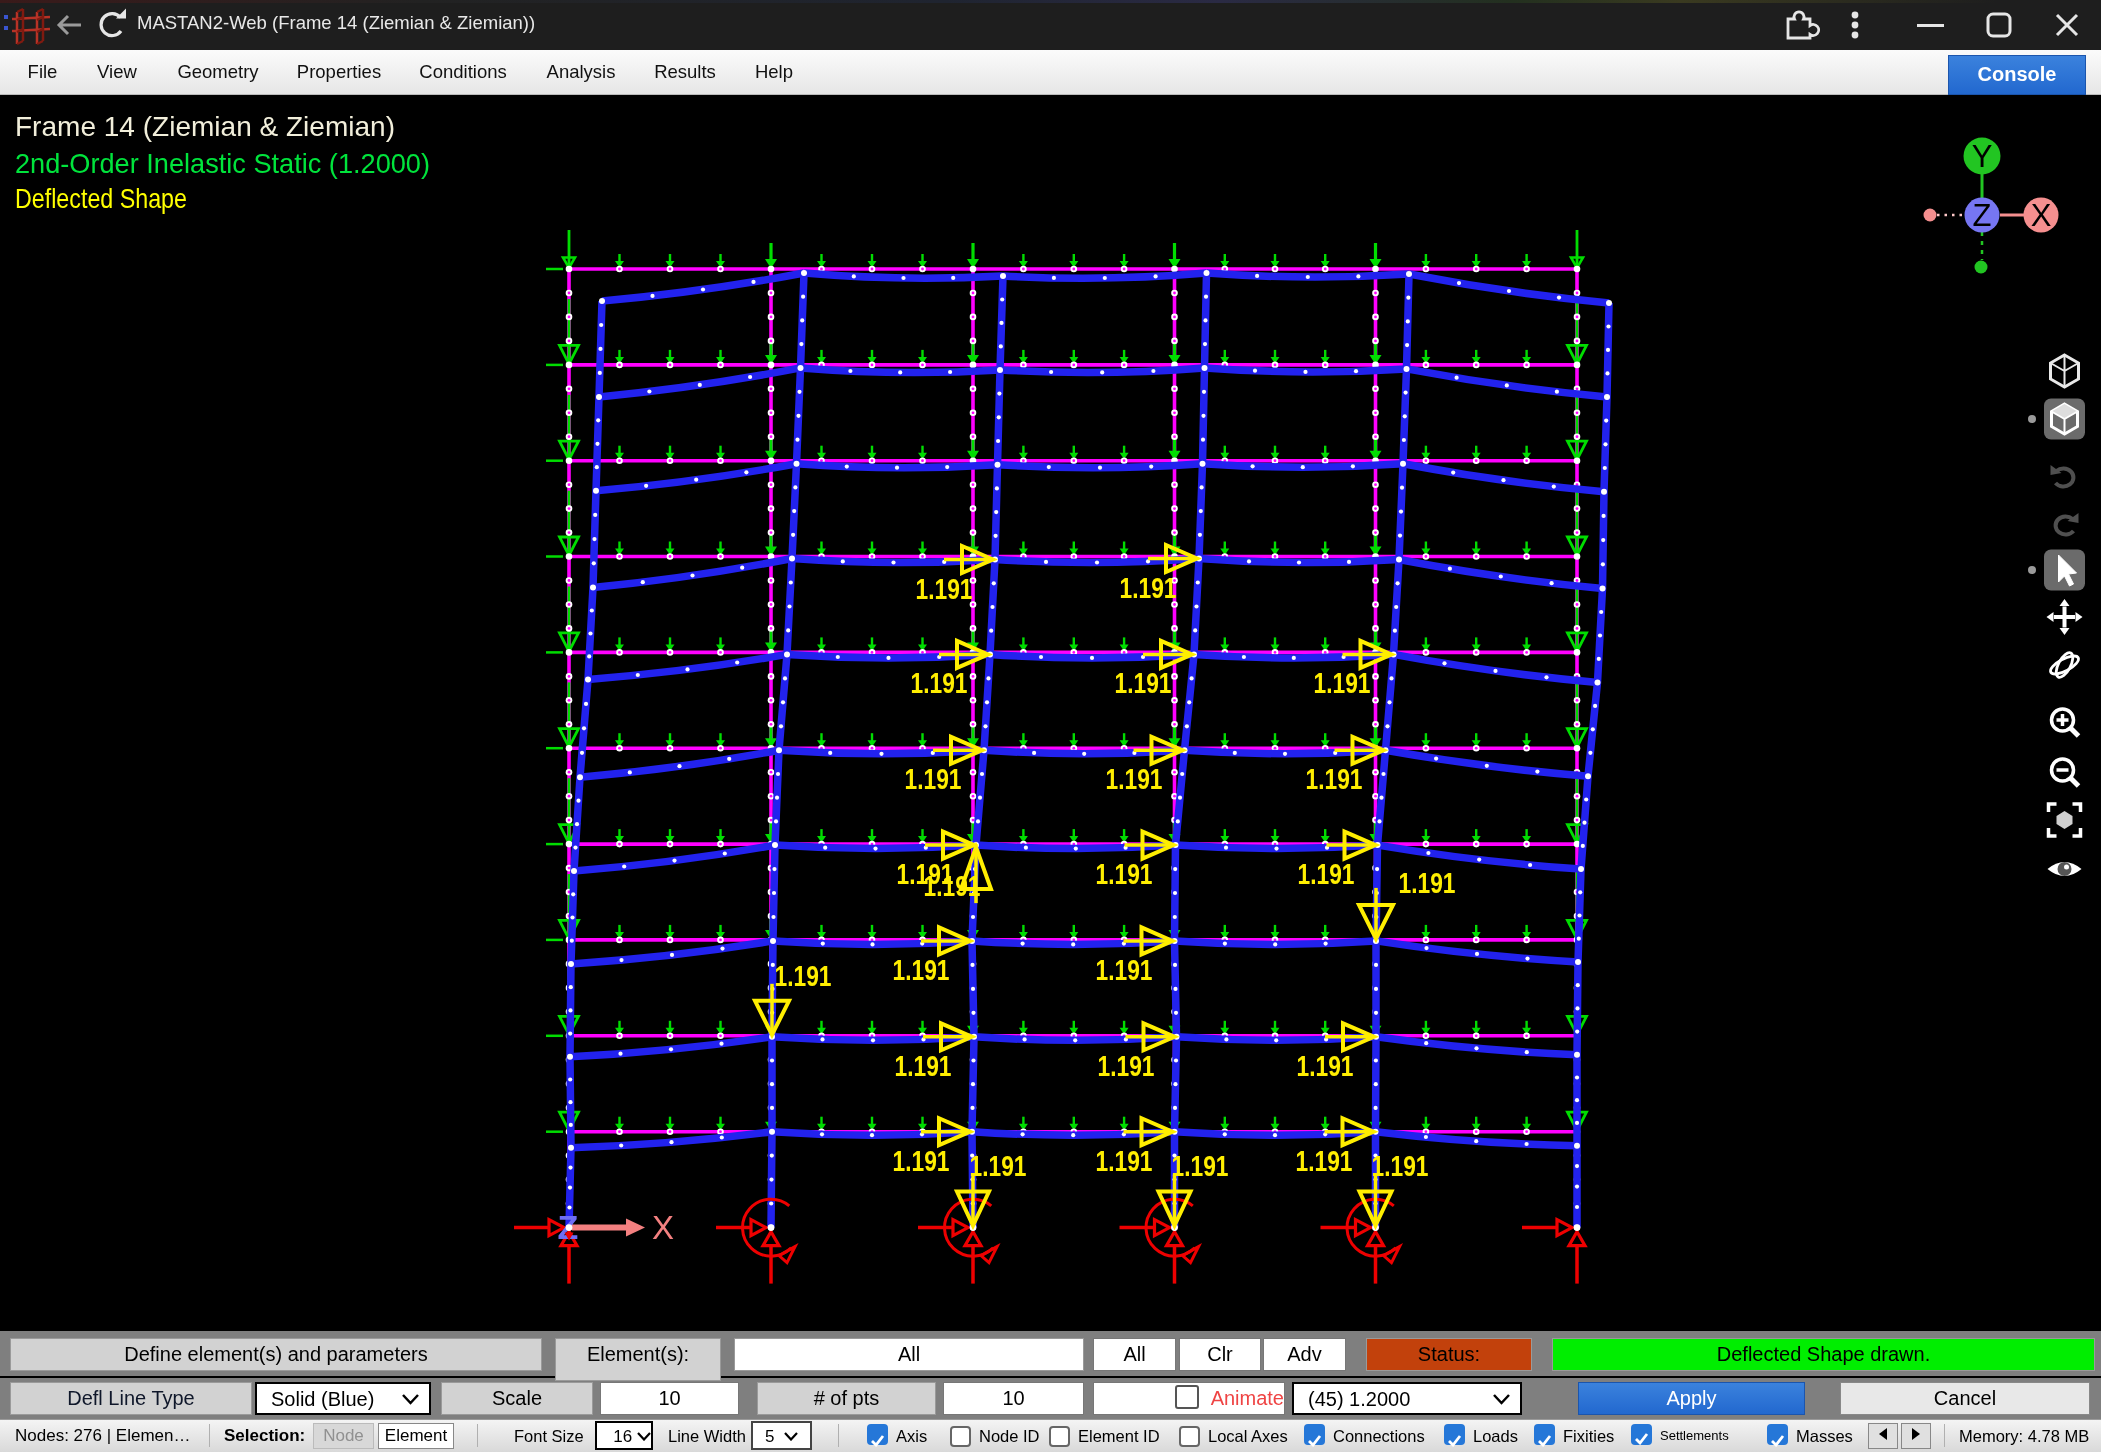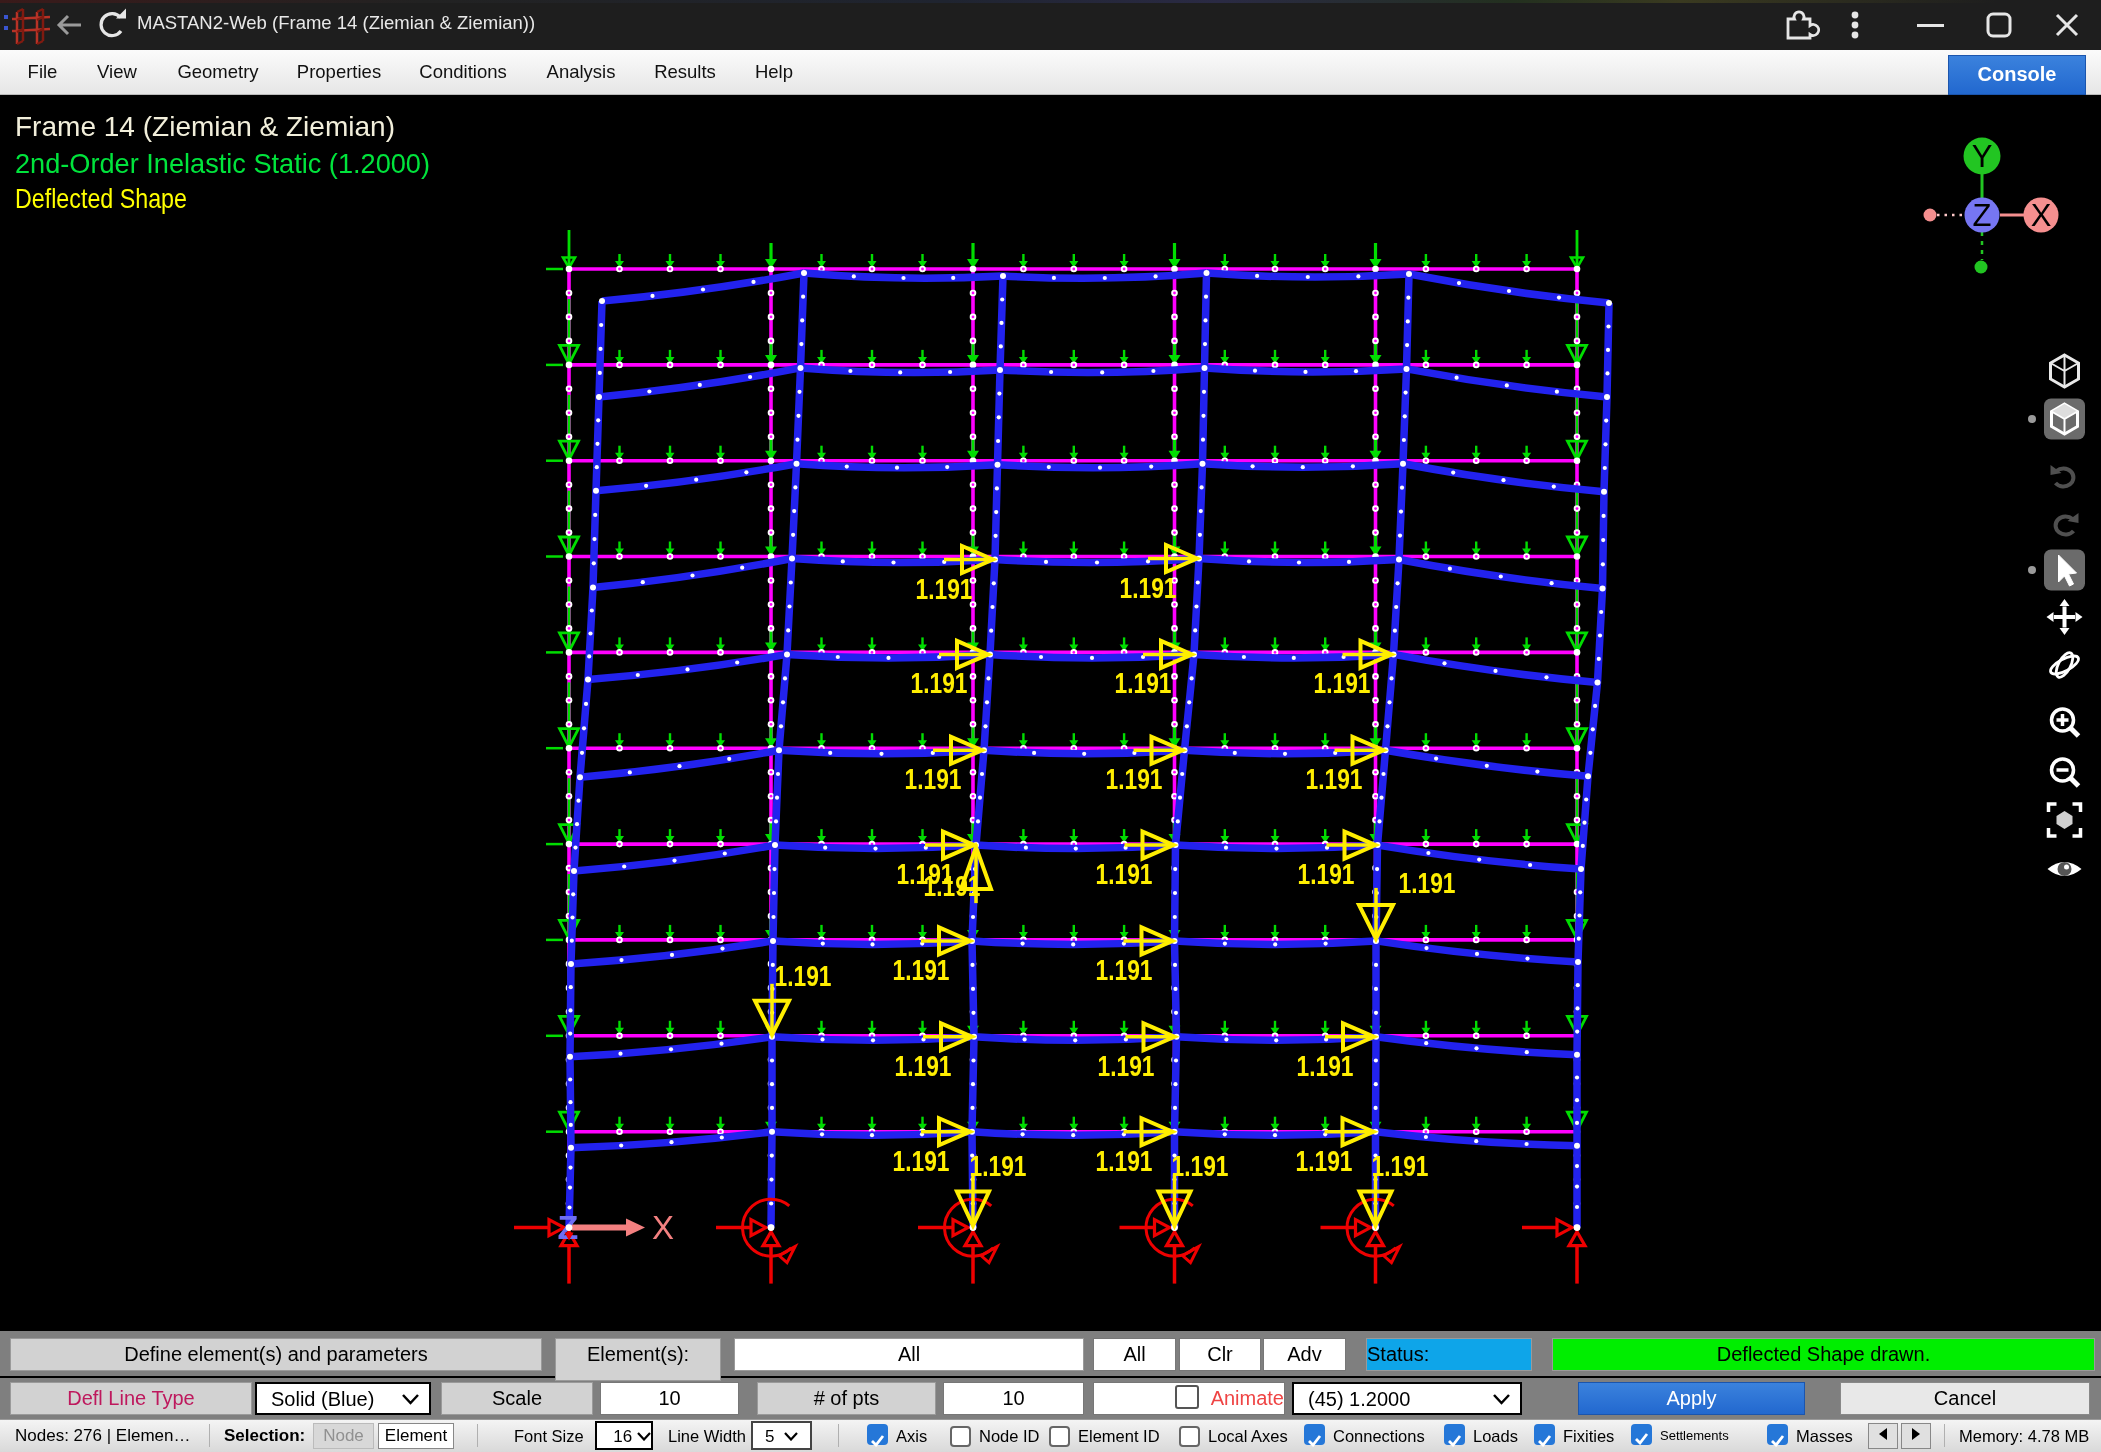--- a/index.html
+++ b/index.html
@@ -1679,23 +1679,23 @@
 <div style="position:absolute;left:0;top:1331px;width:2101px;height:45px;background:#7f7f7f"></div>
 <div style="position:absolute;left:0;top:1376px;width:2101px;height:2px;background:#000"></div>
 <div style="position:absolute;left:0;top:1378px;width:2101px;height:41px;background:#7f7f7f"></div>
 <div style="position:absolute;left:0;top:1419px;width:2101px;height:33px;background:linear-gradient(#f4f4f4,#d9d9d9);border-top:1px solid #9a9a9a;box-sizing:border-box"></div>
 <div style="position:absolute;left:10px;top:1338px;width:532px;height:33px;background:#d2d2d2;color:#000;font-size:20px;font-weight:normal;border:1px solid #9a9a9a;box-sizing:border-box;text-align:center;line-height:31px;">Define element(s) and parameters</div>
 <div style="position:absolute;left:555px;top:1338px;width:166px;height:43px;background:#d2d2d2;color:#000;font-size:20px;font-weight:normal;border:1px solid #9a9a9a;box-sizing:border-box;text-align:center;line-height:31px;">Element(s):</div>
 <div style="position:absolute;left:734px;top:1338px;width:350px;height:33px;background:#fff;color:#000;font-size:20px;font-weight:normal;border:1px solid #9a9a9a;box-sizing:border-box;text-align:center;line-height:31px;">All</div>
 <div style="position:absolute;left:1093px;top:1338px;width:83px;height:33px;background:#fff;color:#000;font-size:20px;font-weight:normal;border:1px solid #777;box-sizing:border-box;text-align:center;line-height:31px;">All</div>
 <div style="position:absolute;left:1179px;top:1338px;width:82px;height:33px;background:#fff;color:#000;font-size:20px;font-weight:normal;border:1px solid #777;box-sizing:border-box;text-align:center;line-height:31px;">Clr</div>
 <div style="position:absolute;left:1263px;top:1338px;width:83px;height:33px;background:#fff;color:#000;font-size:20px;font-weight:normal;border:1px solid #777;box-sizing:border-box;text-align:center;line-height:31px;">Adv</div>
-<div style="position:absolute;left:1366px;top:1338px;width:166px;height:33px;background:#0ea5e9;color:#000;font-size:20px;font-weight:normal;border:1px solid #9a9a9a;box-sizing:border-box;line-height:31px;">Status:</div>
+<div style="position:absolute;left:1366px;top:1338px;width:166px;height:33px;background:#c2410c;color:#000;font-size:20px;font-weight:normal;border:1px solid #9a9a9a;box-sizing:border-box;text-align:center;line-height:31px;">Status:</div>
 <div style="position:absolute;left:1552px;top:1338px;width:543px;height:33px;background:#00ee00;color:#000;font-size:20px;font-weight:normal;border:1px solid #9a9a9a;box-sizing:border-box;text-align:center;line-height:31px;">Deflected Shape drawn.</div>
-<div style="position:absolute;left:10px;top:1382px;width:242px;height:33px;background:#d2d2d2;color:#be185d;font-size:20px;font-weight:normal;border:1px solid #9a9a9a;box-sizing:border-box;text-align:center;line-height:31px;">Defl Line Type</div>
+<div style="position:absolute;left:10px;top:1382px;width:242px;height:33px;background:#d2d2d2;color:#0f172a;font-size:20px;font-weight:normal;border:1px solid #9a9a9a;box-sizing:border-box;text-align:center;line-height:31px;">Defl Line Type</div>
 <div style="position:absolute;left:255px;top:1382px;width:176px;height:33px;background:#fff;color:#000;font-size:20px;font-weight:normal;border:2px solid #000;box-sizing:border-box;text-align:center;line-height:31px;">
     <span style="float:left;margin-left:14px">Solid (Blue)</span>
     <span style="float:right;margin-right:10px"><svg width="17" height="11" style="vertical-align:1px">
         <path d="M1,1 L8.5,9 L16,1" stroke="#000" stroke-width="2.5" fill="none"></path>
       </svg></span>
   </div>
 <div style="position:absolute;left:441px;top:1382px;width:152px;height:33px;background:#d2d2d2;color:#000;font-size:20px;font-weight:normal;border:1px solid #9a9a9a;box-sizing:border-box;text-align:center;line-height:31px;">Scale</div>
 <div style="position:absolute;left:600px;top:1382px;width:139px;height:33px;background:#fff;color:#000;font-size:20px;font-weight:normal;border:1px solid #777;box-sizing:border-box;text-align:center;line-height:31px;">10</div>
 <div style="position:absolute;left:757px;top:1382px;width:179px;height:33px;background:#d2d2d2;color:#000;font-size:20px;font-weight:normal;border:1px solid #9a9a9a;box-sizing:border-box;text-align:center;line-height:31px;"># of pts</div>
 <div style="position:absolute;left:943px;top:1382px;width:141px;height:33px;background:#fff;color:#000;font-size:20px;font-weight:normal;border:1px solid #777;box-sizing:border-box;text-align:center;line-height:31px;">10</div>

